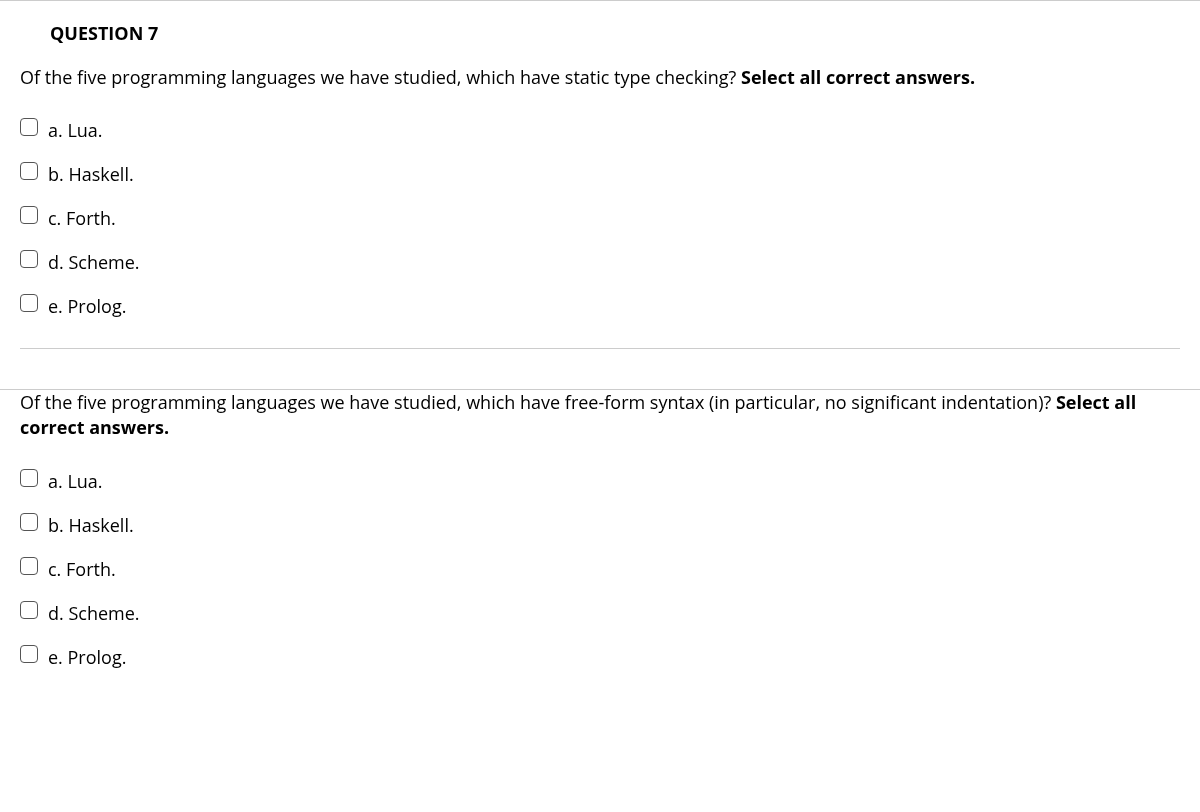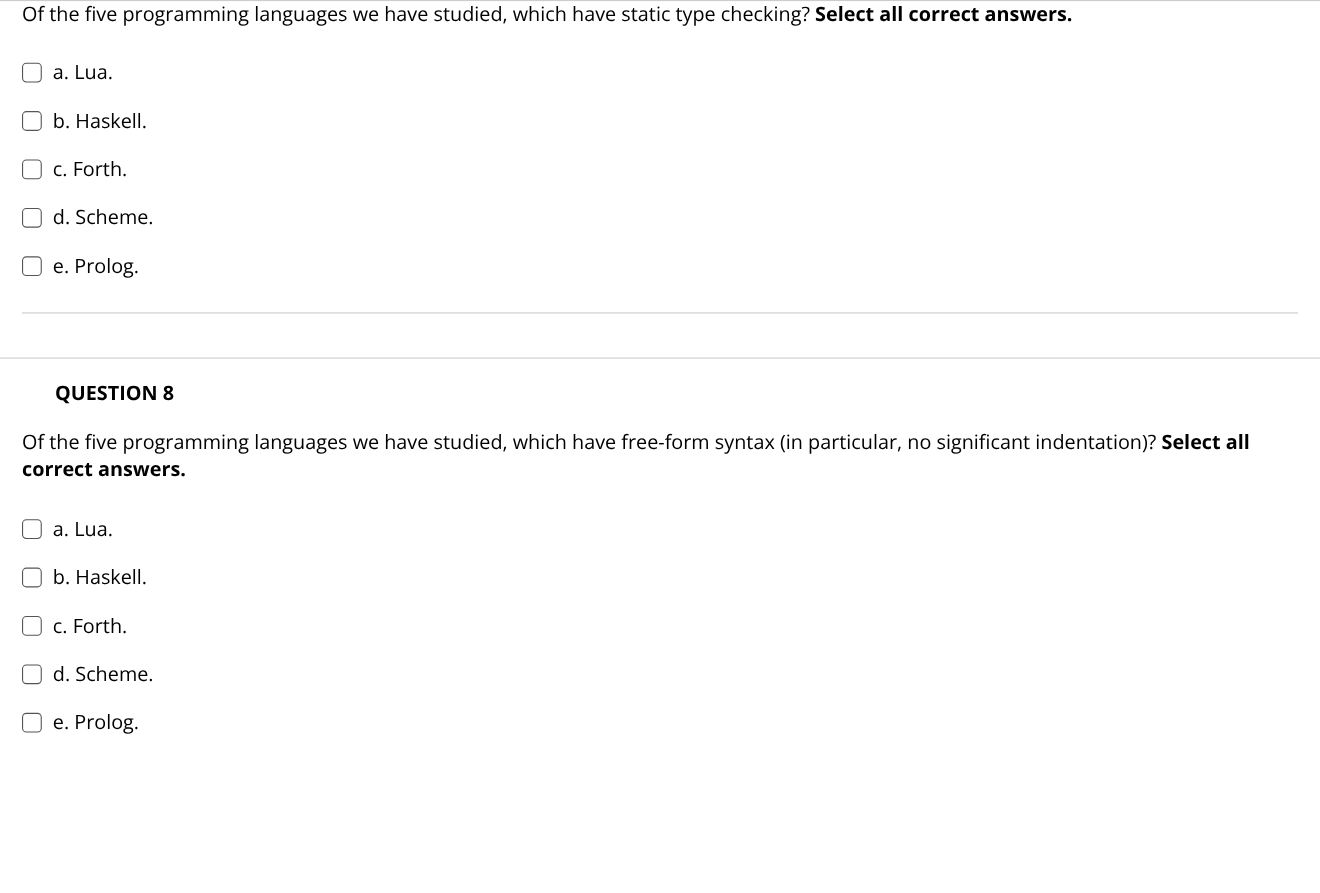--- a/index.html
+++ b/index.html
@@ -30,21 +30,20 @@
     }
     .question-prompt .bold {
       font-weight: 700;
       text-align: center;
     }
     .options {
       padding: 0 20px 0 20px;
     }
     .option-row {
       display: flex;
-      align-items: center;
       padding: 10px 0;
     }
     .checkbox {
       width: 18px;
       height: 18px;
       border: 1.5px solid #555;
       border-radius: 4px;
       margin-right: 10px;
       flex-shrink: 0;
       cursor: pointer;
@@ -55,20 +54,21 @@
     }
     .separator {
       border-top: 1px solid #ccc;
       margin: 20px 20px 0 20px;
     }
   </style>
 </head>
 <body>
 
 <div class="question-block">
+  <div class="question-header">QUESTION 7</div>
   <div class="question-prompt">
     <span>Of the five programming languages we have studied, which have static type checking? </span><span class="bold">Select all correct answers.</span>
   </div>
   <div class="options">
     <div class="option-row">
       <div class="checkbox"></div>
       <span class="option-label"><span>a.</span> <span>Lua.</span></span>
     </div>
     <div class="option-row">
       <div class="checkbox"></div>
@@ -84,21 +84,20 @@
     </div>
     <div class="option-row">
       <div class="checkbox"></div>
       <span class="option-label"><span>e.</span> <span>Prolog.</span></span>
     </div>
   </div>
   <div class="separator"></div>
 </div>
 
 <div class="question-block">
-  <div class="question-header">QUESTION 8</div>
   <div class="question-prompt">
     <span>Of the five programming languages we have studied, which have free-form syntax (in particular, no significant indentation)? </span><span class="bold">Select all correct answers.</span>
   </div>
   <div class="options">
     <div class="option-row">
       <div class="checkbox"></div>
       <span class="option-label"><span>a.</span> <span>Lua.</span></span>
     </div>
     <div class="option-row">
       <div class="checkbox"></div>

